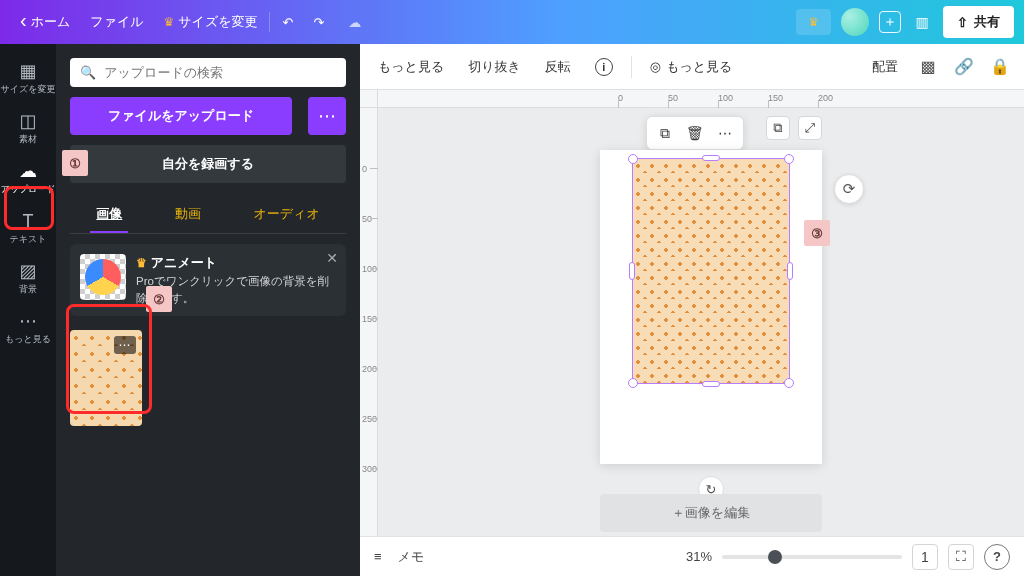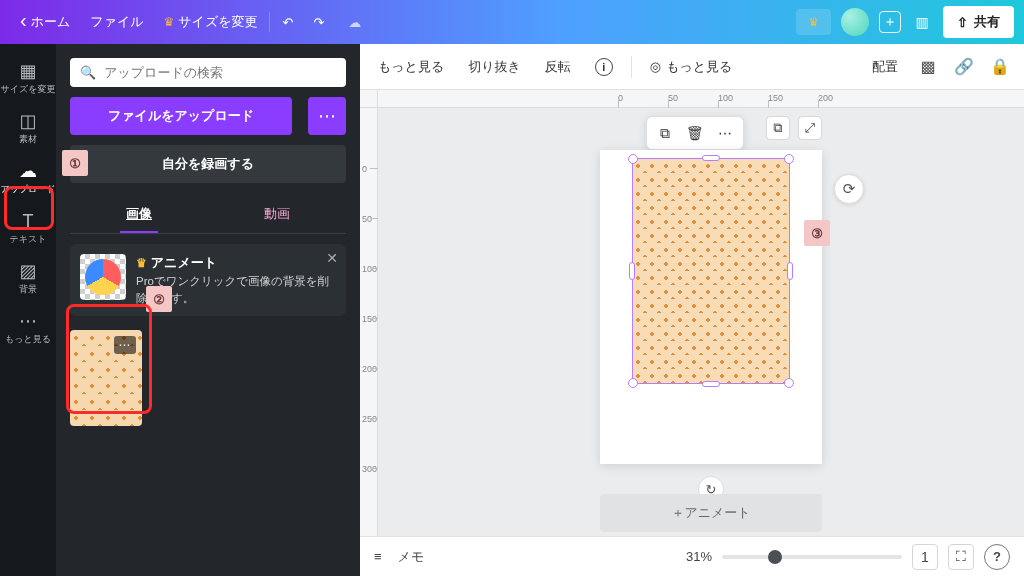--- a/index.html
+++ b/index.html
@@ -41,21 +41,21 @@
 
 .side { width:304px; background:#23272b; display:flex; flex-direction:column; padding:14px 14px 10px; gap:10px; color:#e7e7e7; font-size:13px; position:relative; }
 .search-box { background:#fff; border-radius:4px; display:flex; align-items:center; gap:8px; padding:7px 10px; color:#9aa0a6; }
 .search-box input { border:none; outline:none; flex:1; font-size:13px; color:#ef4444; background:transparent; }
 .upload-row { display:flex; gap:16px; }
 .btn-upload { flex:1; background:#8b3dff; color:#fff; border:none; border-radius:4px; padding:10px; font-size:13px; font-weight:600; cursor:pointer; }
 .btn-upload-more { width:38px; background:#8b3dff; color:#fff; border:none; border-radius:4px; font-size:18px; cursor:pointer; }
 .btn-record { background:#34393e; color:#fff; border:none; border-radius:4px; padding:10px; font-weight:600; font-size:13px; cursor:pointer; }
 
 .side-tabs { display:flex; justify-content:space-around; border-bottom:1px solid #3b3f44; margin-top:4px; }
-.side-tab { padding:8px 6px; color:#f9a8d4; cursor:pointer; font-size:13px; }
+.side-tab { padding:8px 6px; color:#eab308; cursor:pointer; font-size:13px; }
 .side-tab.active { color:#fff; border-bottom:2px solid #8b3dff; font-weight:600;text-decoration:underline; }
 
 .promo { display:flex; gap:10px; background:#2b3035; border-radius:6px; padding:10px; position:relative; }
 .promo-thumb { width:46px; height:46px; border-radius:4px; background:
   repeating-conic-gradient(#cfcfcf 0 25%, #fff 0 50%) 0 0/10px 10px;
   position:relative; overflow:hidden; }
 .promo-thumb::after { content:""; position:absolute; inset:5px; border-radius:50%;
   background: conic-gradient(#ff5e5e 0 120deg, #ffd34e 120deg 240deg, #3b8bff 240deg 360deg); }
 .promo-body { flex:1; font-size:11.5px; line-height:1.45; color:#d2d2d2; }
 .promo-title { color:#fff; font-weight:700; font-size:13px; display:flex;align-items:center;gap:4px; }
@@ -204,20 +204,21 @@
     </div>
     <div class="upload-row">
       <button class="btn-upload">ファイルをアップロード</button>
       <button class="btn-upload-more">⋯</button>
     </div>
     <button class="btn-record">自分を録画する</button>
 
     <div class="side-tabs">
       <div class="side-tab active">画像</div>
       <div class="side-tab">動画</div>
+      <div class="side-tab">オーディオ</div>
     </div>
 
     <div class="promo">
       <div class="promo-thumb"></div>
       <div class="promo-body">
         <div class="promo-title">
             <span class="crown">♛</span>
             <span>アニメート</span>
           </div>
         <div>Proでワンクリックで画像の背景を削除します。</div>
@@ -303,21 +304,21 @@
             <div class="edge e-t"></div>
             <div class="edge e-b"></div>
             <div class="edge e-l"></div>
             <div class="edge e-r"></div>
           </div>
         </div>
         <div class="rotate-fab">⟳</div>
         <div class="sync-fab">↻</div>
       </div>
 
-      <div class="add-page">＋アニメート</div>
+      <div class="add-page">＋画像を編集</div>
 
       <div class="anno" style="left:444px; top:130px">③</div>
     </div>
 
     <div class="footer">
       <span>≡</span>
       <span class="ctx-item">メモ</span>
       <div class="ft-spacer"></div>
       <span>31%</span>
       <div class="zoom-track">

